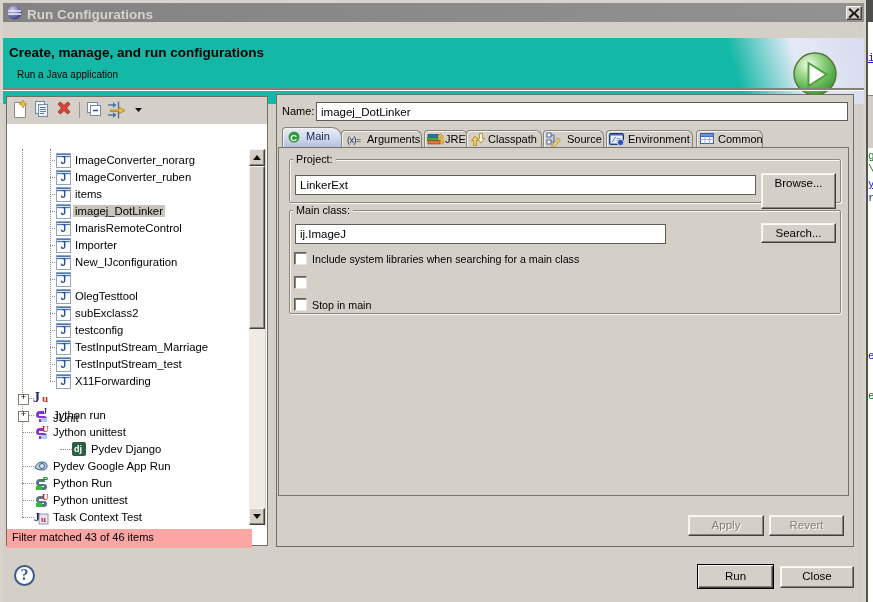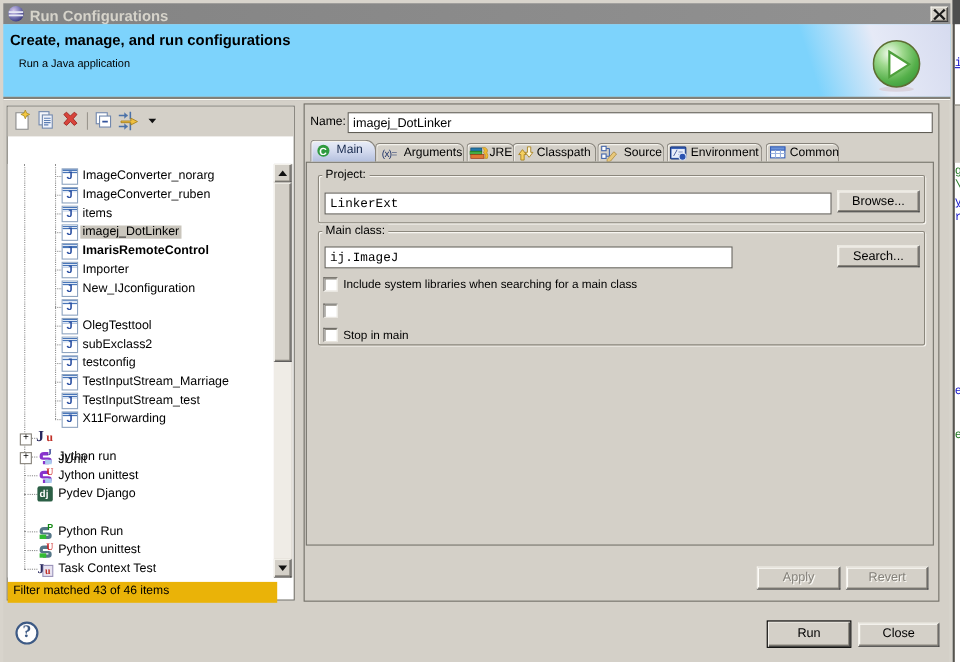--- a/index.html
+++ b/index.html
@@ -7,21 +7,21 @@
 #dlg{left:0;top:0;width:866px;height:602px;background:#d4d0c8;
  border-top:3px solid #d8d4cc;border-left:3px solid #d8d4cc;border-right:3px solid #d8d4cc;
  box-sizing:border-box;}
 #titlebar{left:3px;top:3px;width:861px;height:19px;
  background:linear-gradient(to right,#838383,#929292);}
 #titletxt{left:24px;top:4px;font-weight:bold;font-size:13.5px;color:#d6d3ca;letter-spacing:0px;}
 #xbtn{left:843px;top:3px;width:16px;height:14px;background:#d4d0c8;
  border:1px solid;border-color:#f4f2ec #404040 #404040 #f4f2ec;
  box-shadow:inset -1px -1px 0 #87837b;box-sizing:border-box;
  font-size:10px;font-weight:bold;line-height:12px;text-align:center;}
-#header{left:3px;top:22px;width:861px;height:66px;background:#7dd3fc;}
+#header{left:3px;top:38px;width:861px;height:66px;background:#14b8a6;}
 #swoosh{right:0;top:0;width:210px;height:66px;
  background:linear-gradient(252deg, #d6dbef 0%, #e6eaf7 32%, rgba(255,255,255,0) 60%);}
 #hdr1{left:6px;top:7px;font-size:13.5px;font-weight:bold;}
 #hdr2{left:14px;top:31px;font-size:10px;}
 #hdrline{left:3px;top:88px;width:861px;height:2px;background:#828078;border-bottom:1px solid #fdfcf7;}
 .grp{border:1px solid #8b877d;box-shadow:1px 1px 0 #f8f6f1,inset 1px 1px 0 #f8f6f1;border-radius:2px;box-sizing:border-box;}
 
 #left{left:6px;top:96px;width:262px;height:450px;border:1px solid #716e66;background:#fff;box-sizing:border-box;}
 #ltoolbar{left:0;top:0;width:260px;height:27px;background:#d4d0c8;}
 #filter{left:6px;top:28px;width:251px;height:19px;box-sizing:border-box;
@@ -37,38 +37,38 @@
  background:repeating-linear-gradient(to bottom,#4976b8 0 1px,#dfe8f5 1px 2px);}
 .jico b{position:absolute;left:3.5px;top:1px;font:bold 10px "Liberation Sans";color:#2a4fa2;font-style:normal;}
 .pbox{position:absolute;width:9px;height:9px;background:#fff;border:1px solid #848078;
  font:9px "Liberation Mono";line-height:7px;text-align:center;color:#000;}
 
 .sb{background:#d4d0c8;}
 .sbtn{position:absolute;left:0;width:16px;height:17px;background:#d4d0c8;
  border:1px solid;border-color:#f4f2ec #404040 #404040 #f4f2ec;
  box-shadow:inset -1px -1px 0 #87837b;box-sizing:border-box;text-align:center;}
 .arr{width:0;height:0;margin:5px auto 0;}
-#lstatus{left:0px;top:432px;width:240px;height:17px;background:#eab308;padding:2px 0 0 5px;font-size:11px;}
+#lstatus{left:0px;top:432px;width:240px;height:17px;background:#fca5a5;padding:2px 0 0 5px;font-size:11px;}
 
 #right{left:276px;top:94px;width:578px;height:453px;border:1px solid #716e66;background:#d4d0c8;box-sizing:border-box;}
 #nlabel{left:5px;top:10px;font-size:11px;}
 #ninput{left:39px;top:7px;width:532px;height:19px;box-sizing:border-box;border:1px solid #605d55;background:#fff;font-size:11.5px;padding:0 0 0 4px;font-family:"Liberation Sans";}
 
 .tab{position:absolute;top:5px;height:17px;background:#d4d0c8;
  border:1px solid #87837b;border-bottom:none;border-radius:4px 6px 0 0;
  box-shadow:inset 1px 1px 0 #f4f2ec;font-size:11px;box-sizing:border-box;}
 .tab span{position:absolute;top:2px;white-space:nowrap;}
 #tabmain{left:4px;top:2px;height:20px;width:60px;z-index:3;
  background:linear-gradient(to bottom,#e9edf7 0%,#d3daee 50%,#b4c0de 100%);
  border:1px solid #87837b;border-bottom:none;border-radius:4px 10px 0 0;color:#16284c;}
 #tabrow{left:1px;top:30px;width:574px;height:22px;}
 #pane{left:1px;top:52px;width:571px;height:349px;background:#d4d0c8;
  border:1px solid #75736b;box-sizing:border-box;}
 .glab{position:absolute;font-size:10.8px;background:#d4d0c8;padding:0 3px;}
-.gin{position:absolute;border:1px solid #605d55;background:#fff;font-size:11.5px;box-sizing:border-box;padding:3px 0 0 4px;font-family:Liberation Mono, monospace;}
+.gin{position:absolute;border:1px solid #605d55;background:#fff;font-size:11.5px;box-sizing:border-box;padding:3px 0 0 4px;}
 .btn{position:absolute;background:#d4d0c8;border:1px solid;border-color:#f4f2ec #404040 #404040 #f4f2ec;
  box-shadow:inset -1px -1px 0 #87837b,inset 1px 1px 0 #fdfcf8;box-sizing:border-box;
  text-align:center;font-size:11.5px;padding-top:3px;}
 .btn.dis{color:#84817a;text-shadow:1px 1px 0 #fdfcf8;}
 .cb{position:absolute;width:13px;height:13px;background:#fff;border:1px solid;
  border-color:#605d55 #e8e5de #e8e5de #605d55;box-shadow:inset 1px 1px 0 #8a877f;box-sizing:border-box;}
 .cbl{position:absolute;font-size:10.7px;}
 
 #helpb{left:14px;top:565px;width:21px;height:21px;border-radius:50%;background:#fdfdfd;
  border:2px solid #3d5a85;box-sizing:border-box;text-align:center;
@@ -205,21 +205,21 @@
           <b>J</b>
         </div>
         <span class="rtxt sel" style="left:66px;padding:0 2px;">imagej_DotLinker</span>
       </div>
       <div class="row" style="top:71px;">
         <div class="hdot" style="left:43px;top:8px;width:7px;"></div>
         <div class="jico" style="left:49px;">
           <i></i>
           <b>J</b>
         </div>
-        <span class="rtxt " style="left:66px;padding:0 2px;font-weight:bold;">ImarisRemoteControl</span>
+        <span class="rtxt " style="left:66px;padding:0 2px;">ImarisRemoteControl</span>
       </div>
       <div class="row" style="top:88px;">
         <div class="hdot" style="left:43px;top:8px;width:7px;"></div>
         <div class="jico" style="left:49px;">
           <i></i>
           <b>J</b>
         </div>
         <span class="rtxt " style="left:66px;padding:0 2px;">Importer</span>
       </div>
       <div class="row" style="top:105px;">
@@ -304,27 +304,35 @@
       </div>
       <div class="row" style="top:275px;">
         <div class="hdot" style="left:15px;top:8px;width:12px;"></div>
         <svg style="position:absolute;left:26px;top:0" width="16" height="16">
           <path d="M3 8 q0-4 4-4 h4 v3 h-5 v2 h5 q3 0 3 3 t-3 3 h-5 v-3 h5 v-1 h-5 q-3 0-3-3" fill="#8833cc"></path>
           <rect x="8" y="11" width="6" height="4" fill="#aaccee"></rect>
           <text x="9" y="8" font-size="9" font-weight="bold" fill="#cc2222" font-family="Liberation Serif">U</text>
         </svg>
         <span class="rtxt" style="left:46px;">Jython unittest</span>
       </div>
-      <div class="row" style="top:292px;">
+      <div class="row" style="top:292px;margin-left:38px;">
         <div class="hdot" style="left:15px;top:8px;width:12px;"></div>
         <svg style="position:absolute;left:26px;top:0" width="16" height="16">
           <rect x="1" y="1" width="14" height="14" rx="2" fill="#2b5f45"></rect>
           <text x="3" y="11" font-size="9" font-weight="bold" fill="#fff" font-family="Liberation Sans">dj</text>
         </svg>
         <span class="rtxt" style="left:46px;">Pydev Django</span>
+      </div>
+      <div class="row" style="top:309px;">
+        <div class="hdot" style="left:15px;top:8px;width:12px;"></div>
+        <svg style="position:absolute;left:26px;top:0" width="16" height="16">
+          <path d="M2 10 Q4 4 9 4 q5 0 5 4 q0 4-5 4 q-4 0-7-2 Z" fill="#b8cfe2" stroke="#3a5a80"></path>
+          <circle cx="9" cy="8" r="2.5" fill="#dde9f2" stroke="#3a5a80"></circle>
+        </svg>
+        <span class="rtxt" style="left:46px;">Pydev Google App Run</span>
       </div>
       <div class="row" style="top:326px;">
         <div class="hdot" style="left:15px;top:8px;width:12px;"></div>
         <svg style="position:absolute;left:26px;top:0" width="16" height="16">
           <path d="M3 8 q0-4 4-4 h4 v3 h-5 v2 h5 q3 0 3 3 t-3 3 h-5 v-3 h5 v-1 h-5 q-3 0-3-3" fill="#557788"></path>
           <rect x="3" y="11" width="6" height="4" fill="#33bb33"></rect>
           <text x="10" y="7" font-size="8" font-weight="bold" fill="#118811" font-family="Liberation Sans">P</text>
         </svg>
         <span class="rtxt" style="left:46px;">Python Run</span>
       </div>
@@ -423,21 +431,21 @@
           <line x1="9.5" y1="3.5" x2="9.5" y2="10.5" stroke="#9ab2e0"></line>
         </svg>
         <span style="left:21px;">Common</span>
       </div>
     </div>
   <div class="abs" id="pane">
 
     <div class="abs grp" style="left:10px;top:11px;width:552px;height:44px;"></div>
     <span class="abs glab" style="left:14px;top:5px;">Project:</span>
     <div class="abs gin" style="left:16px;top:27px;width:461px;height:20px;">LinkerExt</div>
-    <div class="abs btn" style="left:482px;top:25px;width:75px;height:20px;">Browse...</div>
+    <div class="abs btn" style="left:482px;top:25px;width:75px;height:36px;">Browse...</div>
 
     <div class="abs grp" style="left:10px;top:62px;width:552px;height:104px;"></div>
     <span class="abs glab" style="left:14px;top:56px;">Main class:</span>
     <div class="abs gin" style="left:16px;top:76px;width:371px;height:20px;">ij.ImageJ</div>
     <div class="abs btn" style="left:482px;top:75px;width:75px;height:20px;">Search...</div>
     <div class="abs cb" style="left:15px;top:104px;"></div>
     <span class="abs cbl" style="left:33px;top:105px;">Include system libraries when searching for a main class</span>
     <div class="abs cb" style="left:15px;top:128px;"></div>
     <div class="abs cb" style="left:15px;top:150px;"></div>
     <span class="abs cbl" style="left:33px;top:151px;">Stop in main</span>

